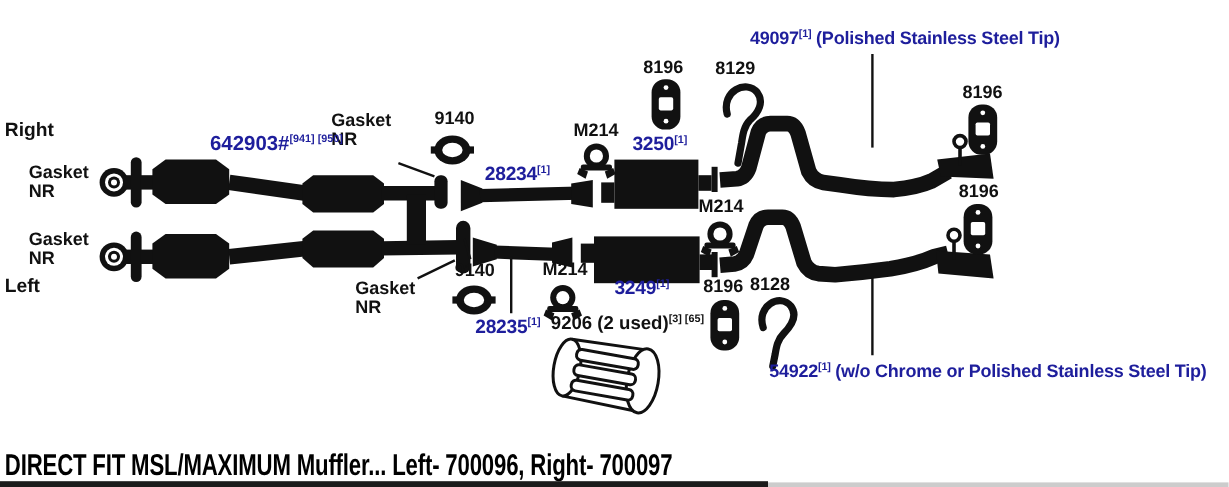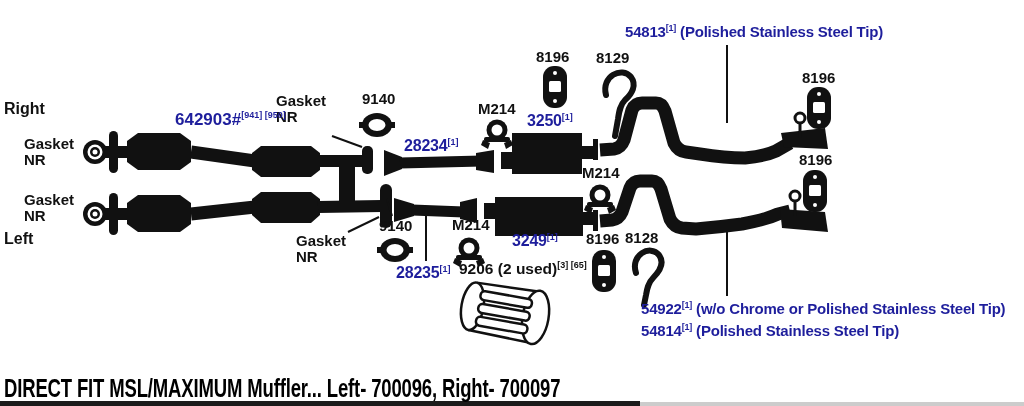--- a/index.html
+++ b/index.html
@@ -214,26 +214,22 @@
   <div class="lbl" style="left:802px;top:70px">8196</div>
   <div class="lbl" style="left:799px;top:152px">8196</div>
   <div class="lbl" style="left:586px;top:231px">8196</div>
   <div class="lbl" style="left:625px;top:230px">8128</div>
 
   <div class="lbl" style="left:459px;top:261px;font-size:15.5px">
     <span>9206 (2 used)</span><sup>[3] [65]</sup>
   </div>
 
   <div class="callout" style="left:625px;top:23px">
-    <span>54813</span><sup>[1]</sup>
+    <span>49097</span><sup>[1]</sup>
     <span>(Polished Stainless Steel Tip)</span>
   </div>
   <div class="callout" style="left:641px;top:300px">
     <span>54922</span><sup>[1]</sup>
     <span>(w/o Chrome or Polished Stainless Steel Tip)</span>
   </div>
-  <div class="callout" style="left:641px;top:322px">
-    <span>54814</span><sup>[1]</sup>
-    <span>(Polished Stainless Steel Tip)</span>
-  </div>
 
   <div class="title">DIRECT FIT MSL/MAXIMUM Muffler... Left- 700096, Right- 700097</div>
 </div>
 
 </body></html>

